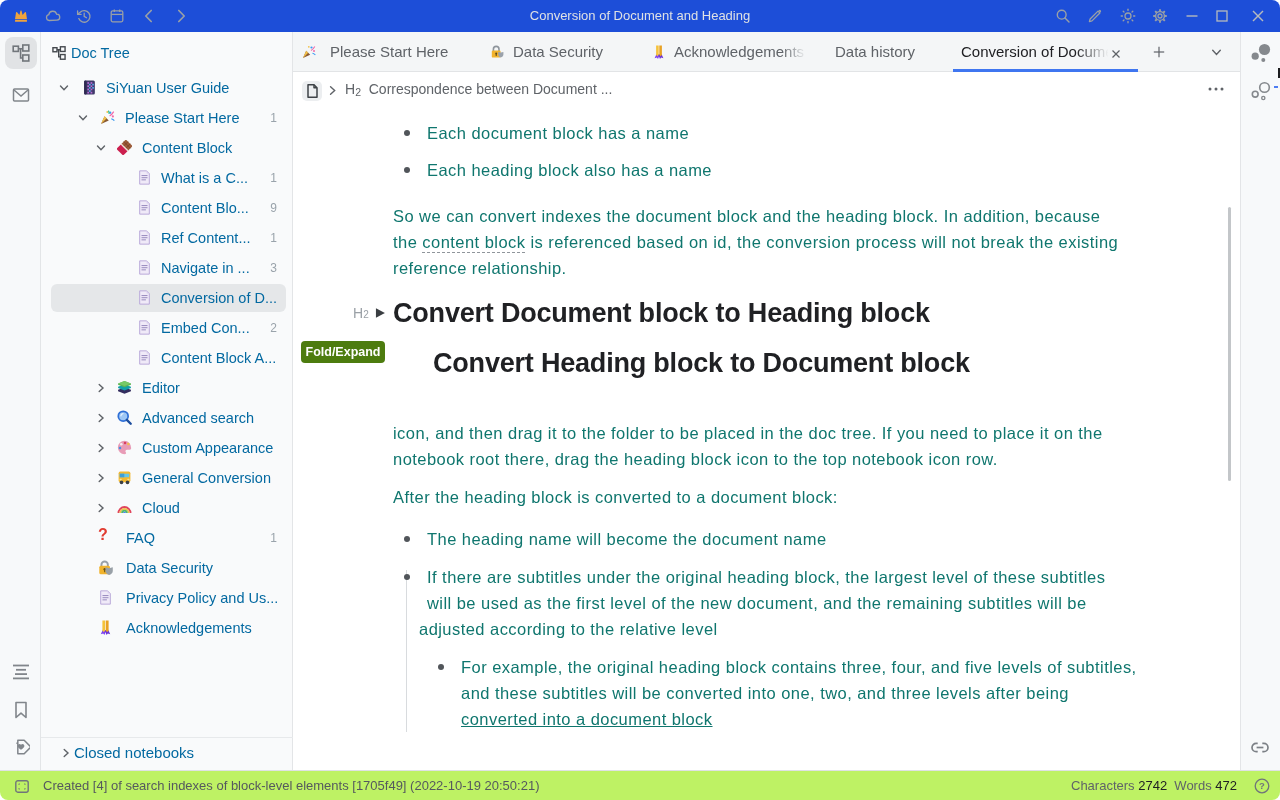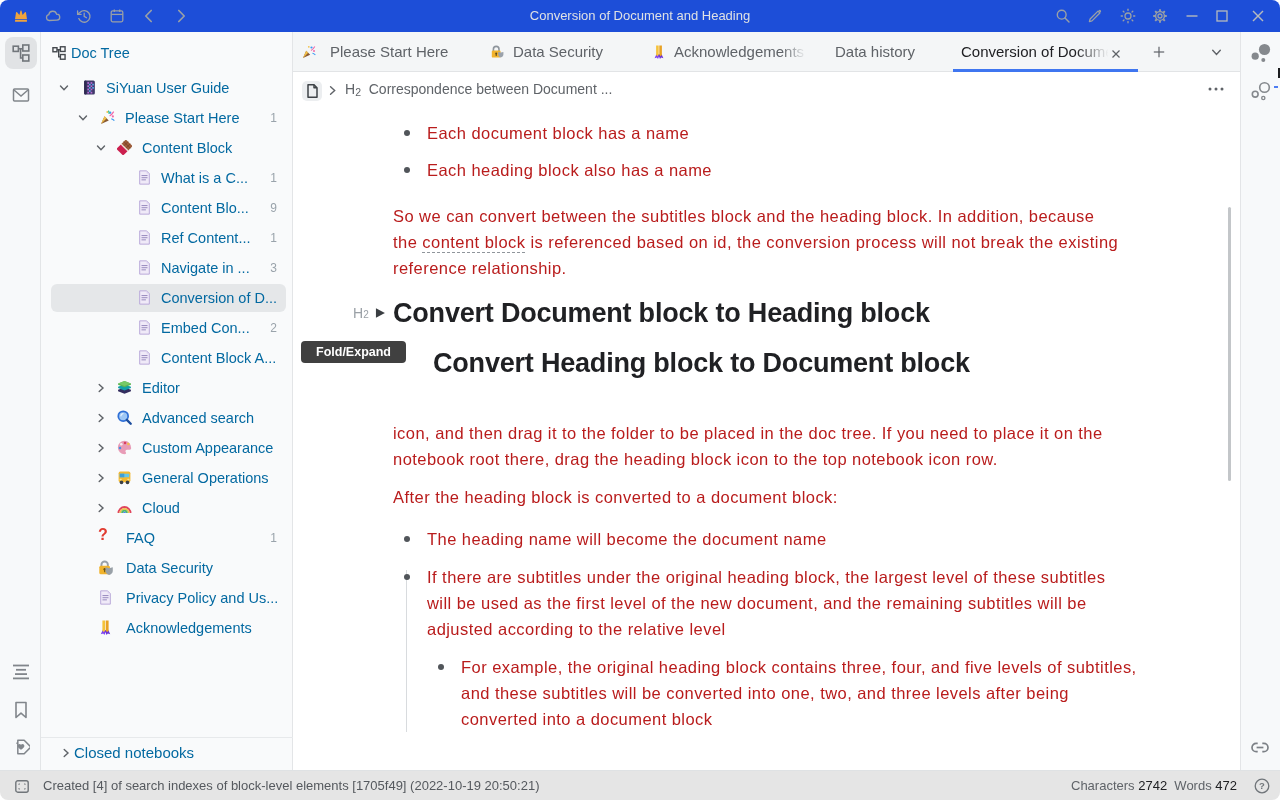--- a/index.html
+++ b/index.html
@@ -14,37 +14,37 @@
                  text-align:center;color:#dfe1e4;font-size:13px;}
   .tbi{position:absolute;top:8px;width:16px;height:16px;}
   
   #dockL{position:absolute;left:0;top:32px;width:41px;height:738px;background:#f7f9fa;
          border-right:1px solid #e3e5e7;box-sizing:border-box;}
   #sidebar{position:absolute;left:41px;top:32px;width:252px;height:738px;background:#f9fafb;
            border-right:1px solid #e3e5e7;box-sizing:border-box;}
   #main{position:absolute;left:293px;top:32px;width:947px;height:738px;background:#fff;}
   #dockR{position:absolute;left:1240px;top:32px;width:40px;height:738px;background:#f7f9fa;
          border-left:1px solid #e3e5e7;box-sizing:border-box;}
-  #statusbar{position:absolute;left:0;top:770px;width:1280px;height:30px;background:#e5e5e5;
+  #statusbar{position:absolute;left:0;top:770px;width:1280px;height:30px;background:#bef264;
              border-top:1px solid #dfe2e4;box-sizing:border-box;border-radius:0 0 8px 8px;}
   
   #tabbar{position:absolute;left:0px;top:0px;width:947px;height:40px;background:#f4f6f7;
           border-bottom:1px solid #e2e4e6;box-sizing:border-box;}
   .tabtxt{position:absolute;top:0;height:39px;line-height:39px;font-size:15px;color:#5f6368;white-space:nowrap;}
   .fademask{-webkit-mask-image:linear-gradient(90deg,#000 82%,rgba(0,0,0,0));
             mask-image:linear-gradient(90deg,#000 82%,rgba(0,0,0,0));}
   
   .trow{position:absolute;left:0;width:252px;height:30px;}
   .tsel{position:absolute;left:10px;top:1px;width:235px;height:28px;background:#e5e7e9;border-radius:6px;}
   .ttext{position:absolute;top:0;height:30px;line-height:30px;font-size:14.5px;color:#0369a1;white-space:nowrap;}
   .tcount{position:absolute;top:0;height:30px;line-height:30px;font-size:12px;color:#9aa3ab;right:16px;}
   .chev{position:absolute;top:9px;width:12px;height:12px;}
   .ticon{position:absolute;top:7px;width:15px;height:15px;}
   
-  .line{position:absolute;white-space:nowrap;font-size:16.5px;letter-spacing:0.45px;color:#b91c1c;line-height:26px;}
+  .line{position:absolute;white-space:nowrap;font-size:16.5px;letter-spacing:0.45px;color:#0f766e;line-height:26px;}
   .h2line{position:absolute;white-space:nowrap;font-size:27px;font-weight:bold;color:#202124;line-height:38px;
           letter-spacing:-0.2px;}
   .bdot{position:absolute;width:6px;height:6px;border-radius:50%;background:#51555a;}
   .refdash{border-bottom:1px dashed #8f959b;padding-bottom:1px;}
 </style>
 </head>
 <body>
 
 <div id="titlebar">
   <div class="ttl">Conversion of Document and Heading</div>
@@ -382,21 +382,21 @@
       </svg>
     <svg class="ticon" style="left:76px" viewBox="0 0 14 14">
       <rect x="1.5" y="1.5" width="11" height="10" rx="1.6" fill="#f3b831"></rect>
       <rect x="2.6" y="3.4" width="8.8" height="3.4" rx="0.6" fill="#66c7e8"></rect>
       <rect x="2.6" y="3.4" width="4.2" height="3.4" fill="#3f9fd8"></rect>
       <circle cx="4.2" cy="11.6" r="1.7" fill="#3a3f45"></circle>
         <circle cx="9.8" cy="11.6" r="1.7" fill="#3a3f45"></circle>
       <rect x="2.4" y="8.2" width="2" height="1.4" rx="0.5" fill="#fbe28e"></rect>
         <rect x="9.6" y="8.2" width="2" height="1.4" rx="0.5" fill="#fbe28e"></rect>
     </svg>
-    <div class="ttext" style="left:101px">General Operations</div>
+    <div class="ttext" style="left:101px">General Conversion</div>
   </div>
 
   <div class="trow" style="top:461px">
     <svg class="chev" style="left:54px" viewBox="0 0 12 12">
         <path d="M4.2 2.5 L8 6 L4.2 9.5" fill="none" stroke="#5f6368" stroke-width="1.4" stroke-linecap="round"></path>
       </svg>
     <svg class="ticon" style="left:76px" viewBox="0 0 14 14">
       <path d="M0.5 12.2 a6.5 6.5 0 0 1 13 0 l-1.7 0 a4.8 4.8 0 0 0 -9.6 0 Z" fill="#e0455c"></path>
       <path d="M2.2 12.2 a4.8 4.8 0 0 1 9.6 0 l-1.7 0 a3.1 3.1 0 0 0 -6.2 0 Z" fill="#f2c149"></path>
       <path d="M3.9 12.2 a3.1 3.1 0 0 1 6.2 0 l-1.7 0 a1.4 1.4 0 0 0 -2.8 0 Z" fill="#55b868"></path>
@@ -521,48 +521,48 @@
     </svg>
   </div>
 
   <div id="editor" style="position:absolute;left:0;top:74px;width:947px;height:664px;background:#fff;">
 
     <div class="bdot" style="left:111px;top:24px;"></div>
     <div class="line" style="left:134px;top:14px;">Each document block has a name</div>
     <div class="bdot" style="left:111px;top:61px;"></div>
     <div class="line" style="left:134px;top:51px;">Each heading block also has a name</div>
 
-    <div class="line" style="left:100px;top:97px;">So we can convert between the subtitles block and the heading block. In addition, because</div>
+    <div class="line" style="left:100px;top:97px;">So we can convert indexes the document block and the heading block. In addition, because</div>
     <div class="line" style="left:100px;top:123px;">the <span class="refdash">content block</span> is referenced based on id, the conversion process will not break the existing</div>
     <div class="line" style="left:100px;top:149px;">reference relationship.</div>
 
     <div class="abs" style="left:60px;top:199px;font-size:14px;color:#9aa0a6;">H<span style="font-size:10px;">2</span></div>
     <svg class="abs" style="left:81px;top:201px;width:12px;height:12px" viewBox="0 0 11 11">
       <path d="M1.8 1.2 L10 5.5 L1.8 9.8 Z" fill="#3a3e42"></path>
     </svg>
     <div class="h2line" style="left:100px;top:188px;">Convert Document block to Heading block</div>
-    <div class="abs" style="left:8px;top:235px;width:105px;height:22px;background:#404040;border-radius:4px;color:#fff;font-size:12.5px;font-weight:bold;text-align:center;line-height:22px;">Fold/Expand</div>
+    <div class="abs" style="left:8px;top:235px;width:84px;height:22px;background:#4d7c0f;border-radius:4px;color:#fff;font-size:12.5px;font-weight:bold;text-align:center;line-height:22px;">Fold/Expand</div>
     <div class="h2line" style="left:100px;top:238px;margin-left:40px;">Convert Heading block to Document block</div>
 
     <div class="line" style="left:100px;top:314px;">icon, and then drag it to the folder to be placed in the doc tree. If you need to place it on the</div>
     <div class="line" style="left:100px;top:340px;">notebook root there, drag the heading block icon to the top notebook icon row.</div>
 
     <div class="line" style="left:100px;top:378px;">After the heading block is converted to a document block:</div>
 
     <div class="bdot" style="left:111px;top:430px;"></div>
     <div class="line" style="left:134px;top:420px;text-align:right;">The heading name will become the document name</div>
     <div class="abs" style="left:113px;top:464px;width:1px;height:162px;background:#d8dbde;"></div>
     <div class="bdot" style="left:111px;top:468px;"></div>
     <div class="line" style="left:134px;top:458px;">If there are subtitles under the original heading block, the largest level of these subtitles</div>
     <div class="line" style="left:134px;top:484px;">will be used as the first level of the new document, and the remaining subtitles will be</div>
-    <div class="line" style="left:134px;top:510px;">adjusted according to the relative level</div>
+    <div class="line" style="left:126px;top:510px;">adjusted according to the relative level</div>
     <div class="bdot" style="left:145px;top:558px;"></div>
     <div class="line" style="left:168px;top:548px;">For example, the original heading block contains three, four, and five levels of subtitles,</div>
     <div class="line" style="left:168px;top:574px;">and these subtitles will be converted into one, two, and three levels after being</div>
-    <div class="line" style="left:168px;top:600px;">converted into a document block</div>
+    <div class="line" style="left:168px;top:600px;text-decoration:underline;">converted into a document block</div>
 
     <div class="abs" style="left:935px;top:101px;width:3px;height:274px;background:#c3c6c9;border-radius:2px;"></div>
   </div>
 </div>
 
 <div id="dockR">
 
   <svg class="abs" style="left:8px;top:9px;width:24px;height:24px" viewBox="0 0 24 24">
     <circle cx="15.5" cy="8.5" r="5.6" fill="#85898d"></circle>
     <circle cx="6.2" cy="15.2" r="3.6" fill="#85898d"></circle>

